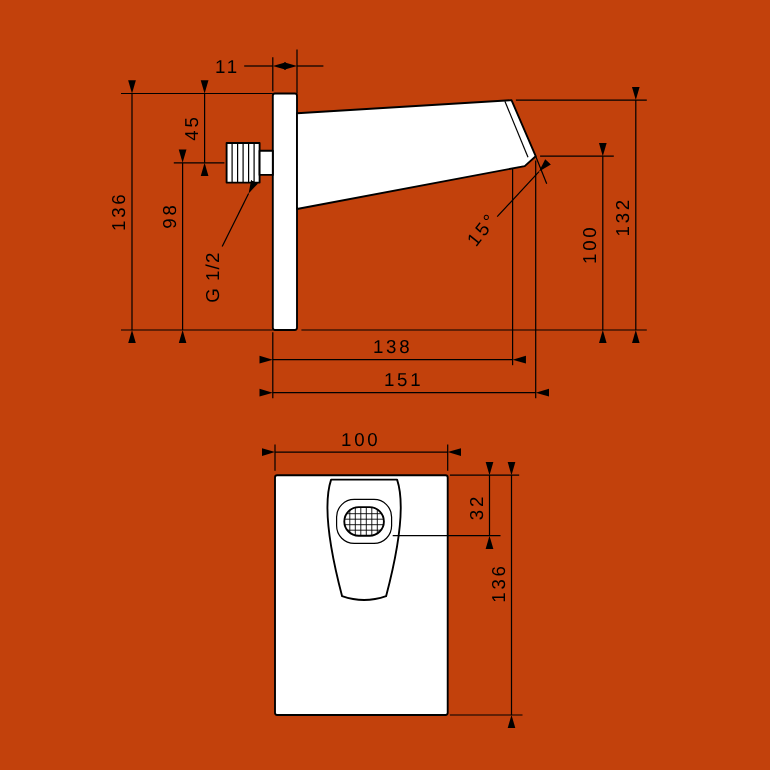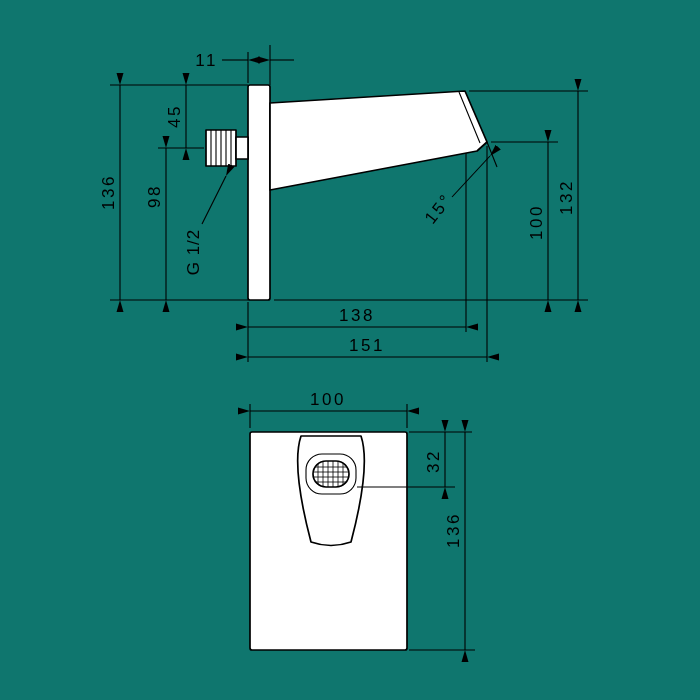--- a/index.html
+++ b/index.html
@@ -1,18 +1,18 @@
 <!DOCTYPE html>
 <html><head>
 <meta charset="utf-8">
 <style>
   html, body { margin: 0; padding: 0; background: #ffffff; }
   .canvas {
     width: 700px; height: 700px;
-    background: #0f766e;
+    background: #c2410c;
     position: relative;
     font-family: "Liberation Sans", sans-serif;
   }
   svg { display: block; }
   .obj  { stroke: #000000; stroke-width: 1.7; fill: none; stroke-linejoin: round; }
   .objf { stroke: #000000; stroke-width: 1.7; fill: #ffffff; stroke-linejoin: round; }
   .thin { stroke: #000000; stroke-width: 1.1; fill: none; }
   .mesh { stroke: #000000; stroke-width: 0.8; fill: none; }
   .dimtext {
     fill: #000000;

